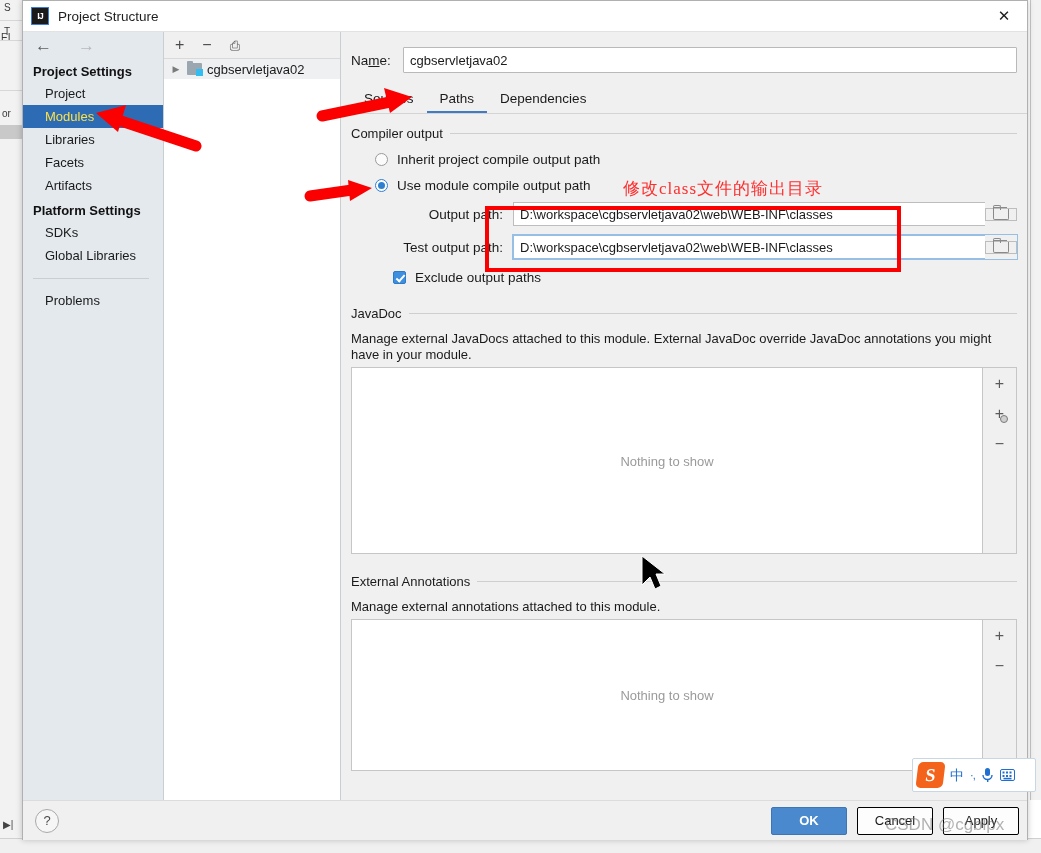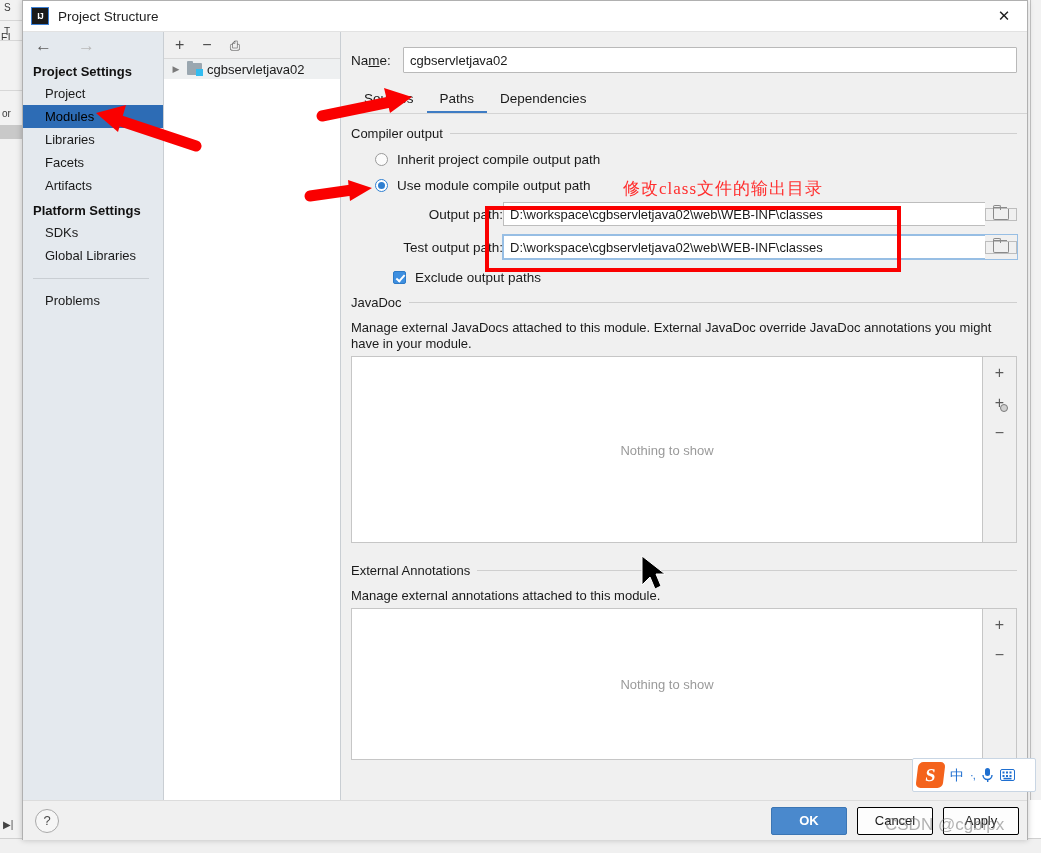--- a/index.html
+++ b/index.html
@@ -72,21 +72,21 @@
   .nav-arrow { font-size: 17px; color: #5c5c5c; line-height: 1; }
   .nav-arrow.disabled { color: #b8b8b8; }
   .side-head {
     font-weight: bold; font-size: 13px; color: #111;
     padding: 6px 0 3px 10px;
   }
   .side-item {
     height: 23px; display: flex; align-items: center; padding-left: 22px;
     font-size: 13px; color: #1a1a1a;
   }
-  .side-item.selected { background: #2d6cb5; color: #000000; }
+  .side-item.selected { background: #2d6cb5; color: #fde047; }
   .side-sep { height: 1px; background: #c9ced3; margin: 11px 14px 10px 10px; }
 
   .modlist {
     width: 176px; background: #ffffff; border-right: 1px solid #c9ced3;
     position: relative;
   }
   .modlist-toolbar {
     height: 26px; background: #f0f0f0; border-bottom: 1px solid #d9d9d9;
     display: flex; align-items: center; gap: 18px; padding-left: 11px;
   }
@@ -161,21 +161,21 @@
   .radio.checked { border-color: #2f7fd1; background: #ffffff; }
   .radio.checked::after {
     content: ""; position: absolute; left: 2px; top: 2px;
     width: 7px; height: 7px; border-radius: 50%; background: #2f7fd1;
   }
 
   .path-row {
     display: flex; align-items: center; margin-top: 9px; margin-left: 24px;
   }
   .path-label {
-    width: 128px; text-align: right; padding-right: 0;
+    width: 128px; text-align: right; padding-right: 10px;
     font-size: 13.5px; color: #1a1a1a;
   }
   .path-field-wrap { flex: 1; display: flex; align-items: center; position: relative; }
   .path-input {
     flex: 1; height: 24px; box-sizing: border-box;
     background: #ffffff; border: 1px solid #bdbdbd; border-right: none;
     font-family: "Liberation Sans", sans-serif; font-size: 13px; color: #1a1a1a;
     padding: 0 6px; outline: none;
   }
   .path-field-wrap.focused .path-input { border-color: #97bee4; }
@@ -408,21 +408,21 @@
               </span>
             </span>
           </div>
 
           <div class="check-row">
             <span class="checkbox"></span>
             <span>Exclude output paths</span>
           </div>
         </div>
 
-        <div class="group" style="margin-top:10px;">
+        <div class="group" style="margin-top:21px;">
           <div class="group-title">
             <span>JavaDoc</span>
             <span class="rule"></span>
           </div>
         </div>
         <div class="desc">Manage external JavaDocs attached to this module. External JavaDoc override JavaDoc annotations you might have in your module.</div>
         <div class="listbox-wrap" style="height:187px;">
           <div class="listbox">
             <div class="nothing">Nothing to show</div>
           </div>

